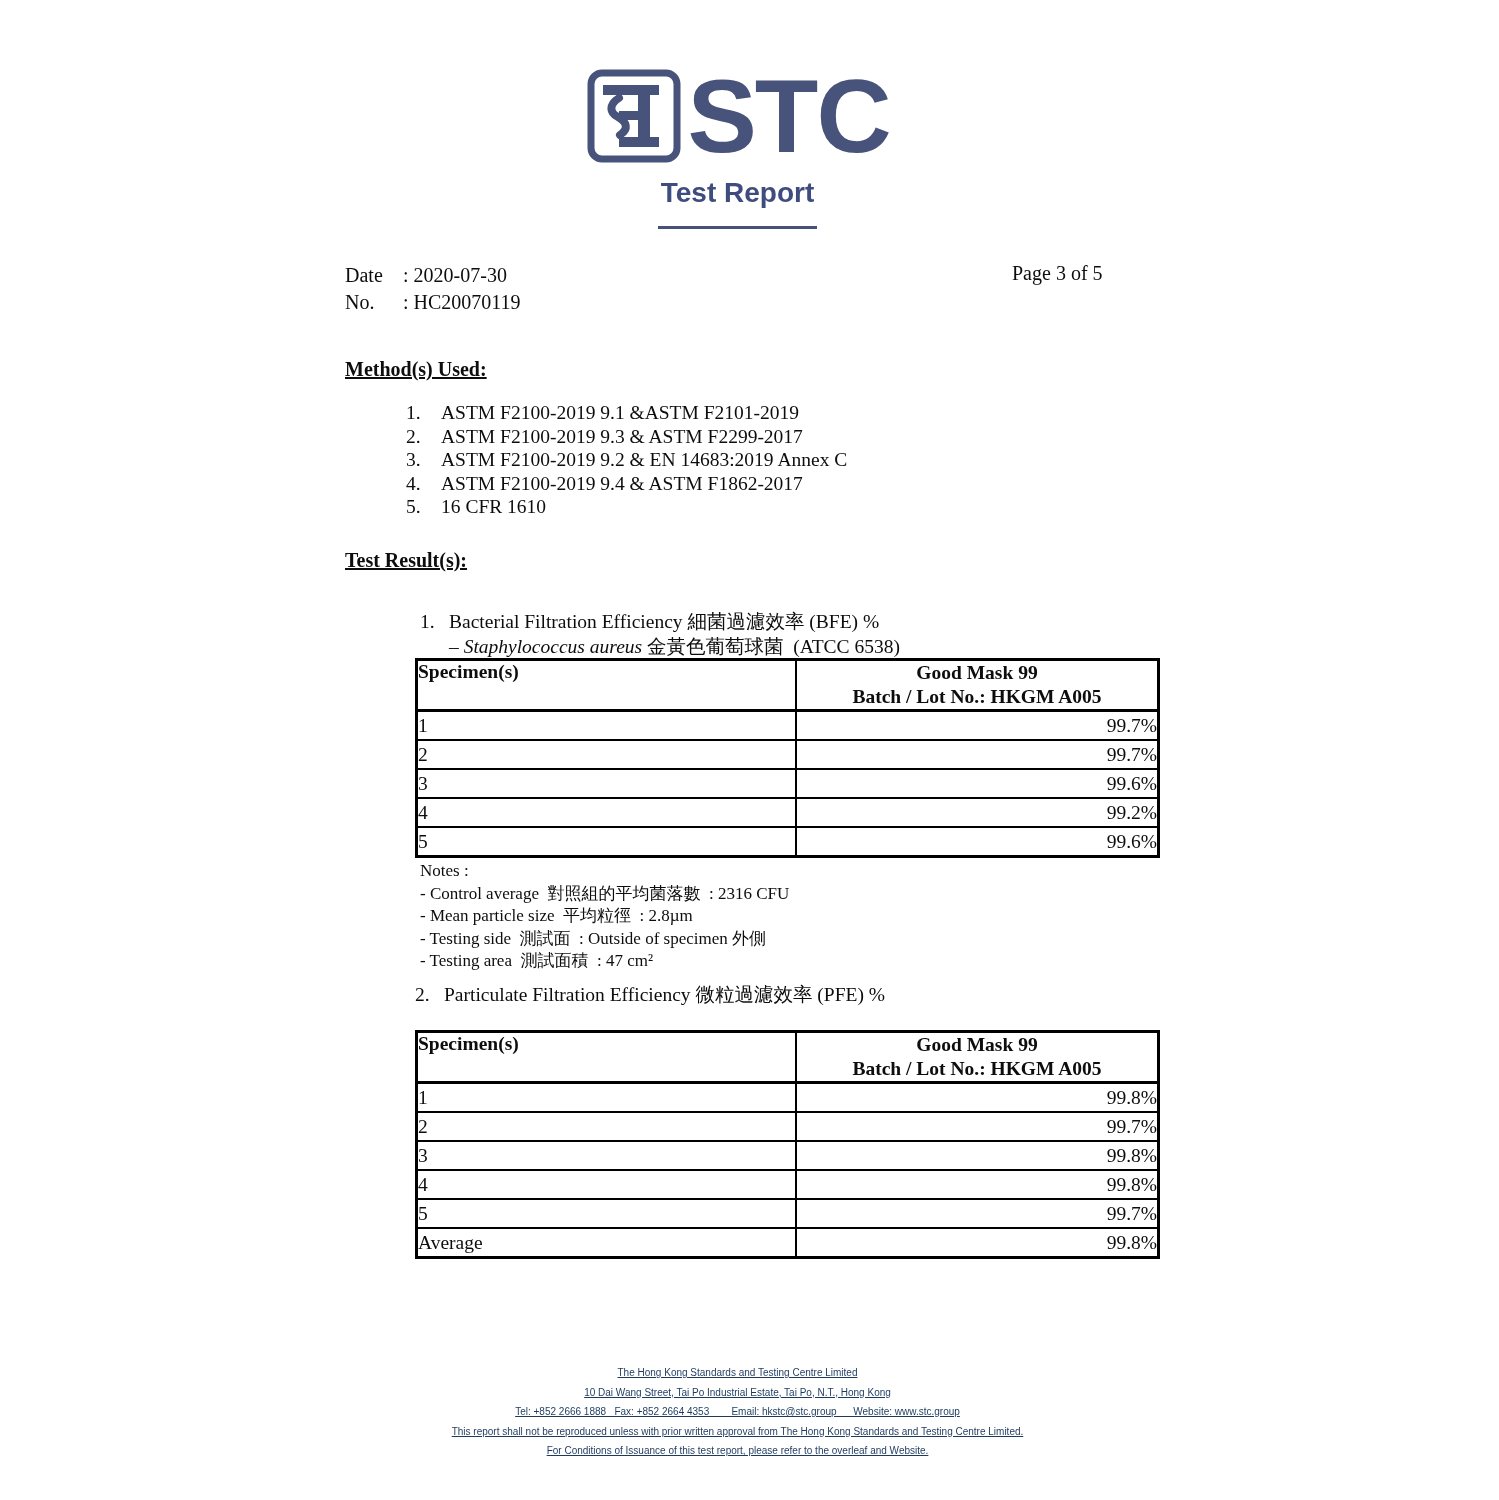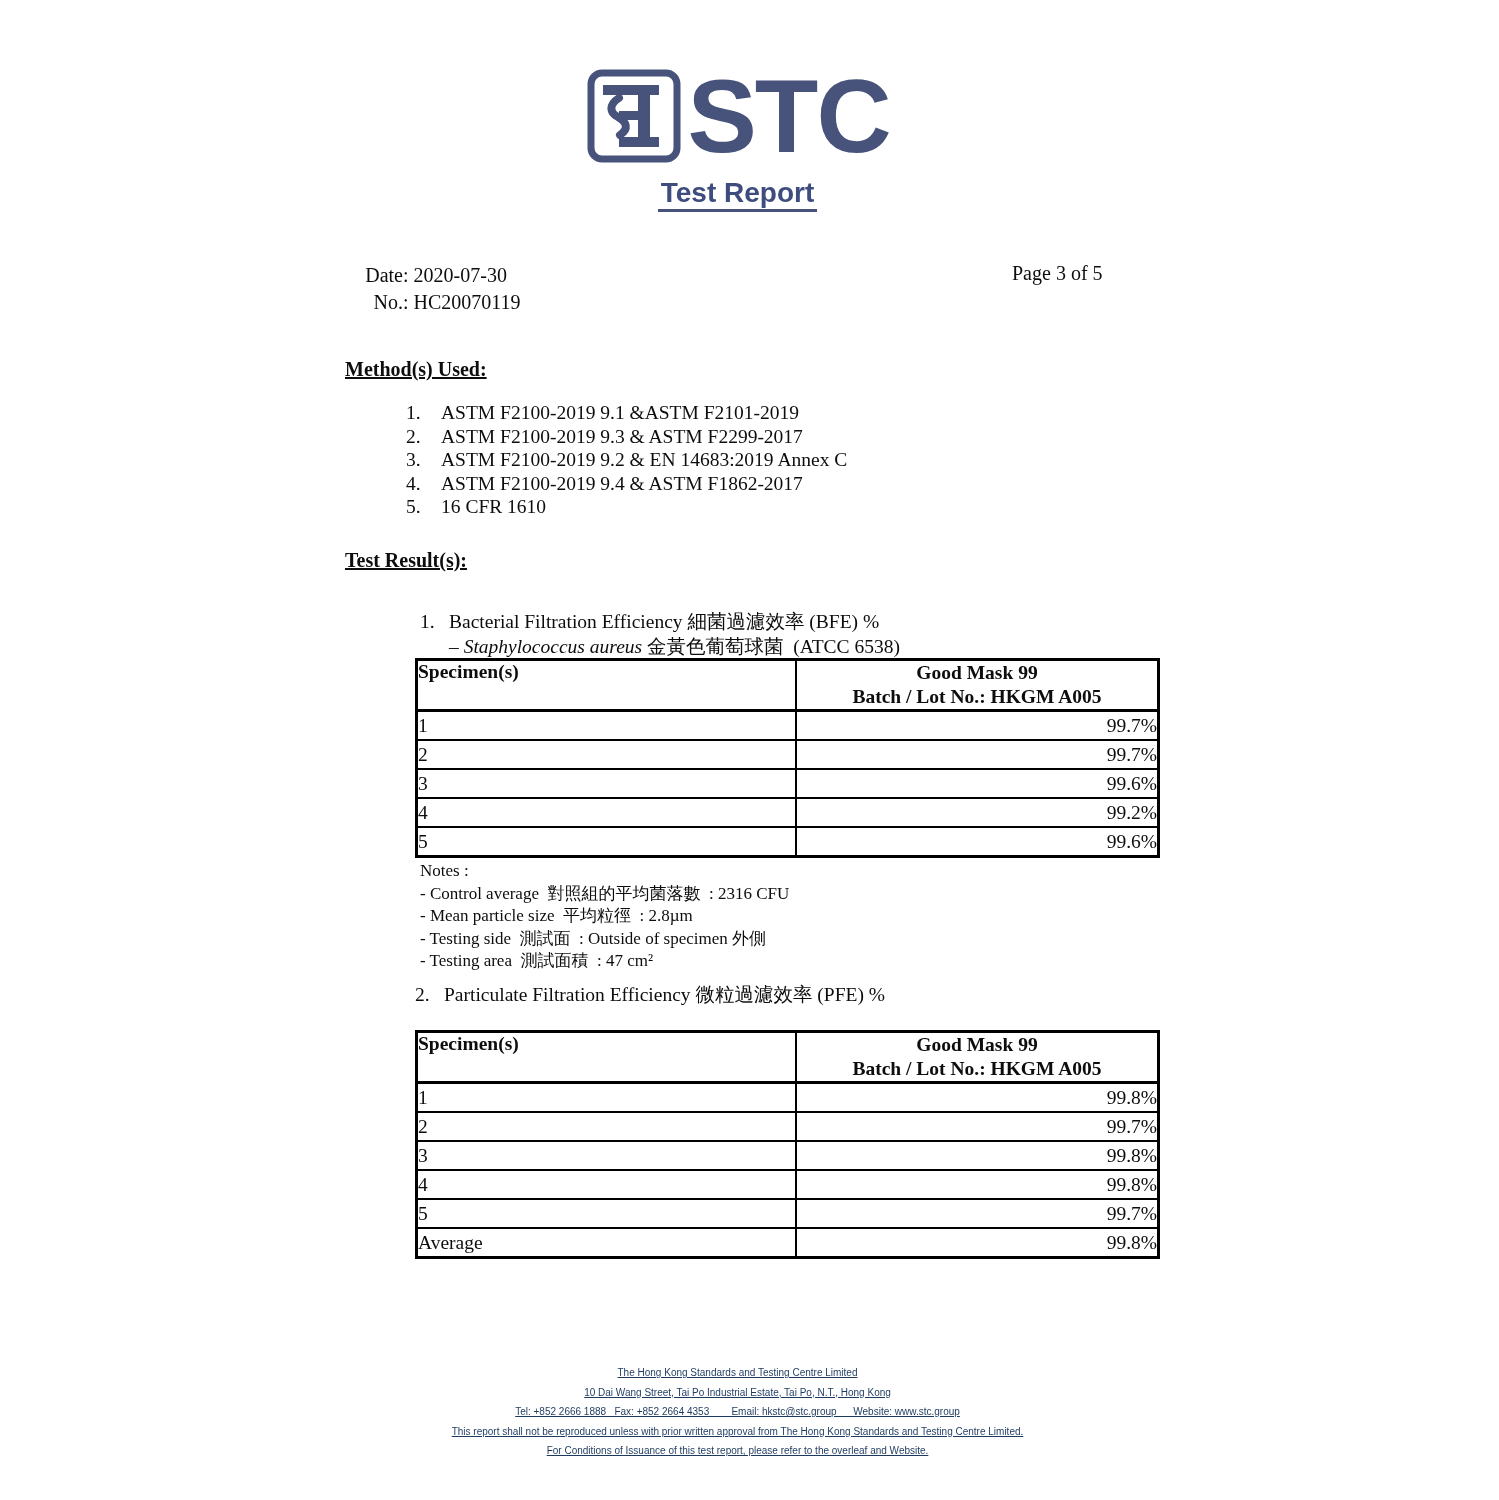--- a/index.html
+++ b/index.html
@@ -9,24 +9,24 @@
   }
 
   
   .logo-row { position:absolute; top:68px; left:0; right:0;
     display:flex; justify-content:center; align-items:center; gap:6px; }
   .seal { width:96px; height:96px; flex:0 0 auto; }
   .logo-text { font-family:"Liberation Sans", sans-serif; font-weight:bold;
     font-size:104px; line-height:96px; color:#48537b; letter-spacing:-2px; }
   .test-report { position:absolute; top:177px; left:0; right:0; text-align:center; }
   .test-report span { font-family:"Liberation Sans", sans-serif; font-weight:bold;
-    font-size:28px; color:#3f4c7e; border-bottom:3px solid #46517c; padding:0 3px 1px; }
-
-  
-  .meta { position:absolute; left:345px; top:262px; font-size:20px; line-height:27px;text-align:right; }
+    font-size:28px; color:#3f4c7e; border-bottom:3px solid #46517c; padding:0 3px 18px; }
+
+  
+  .meta { position:absolute; left:345px; top:262px; font-size:20px; line-height:27px; }
   .meta-row { display:flex; }
   .meta-label { width:58px; }
   .page-num { position:absolute; left:1012px; top:262px; font-size:20px; }
 
   
   .u-head { position:absolute; font-size:20px; font-weight:bold; text-decoration:underline; }
   .methods-heading { left:345px; top:358px; }
   .results-heading { left:345px; top:549px; }
   .methods-list { position:absolute; left:406px; top:401px; font-size:19.5px; line-height:23.5px; }
   .m-item { display:flex; }

